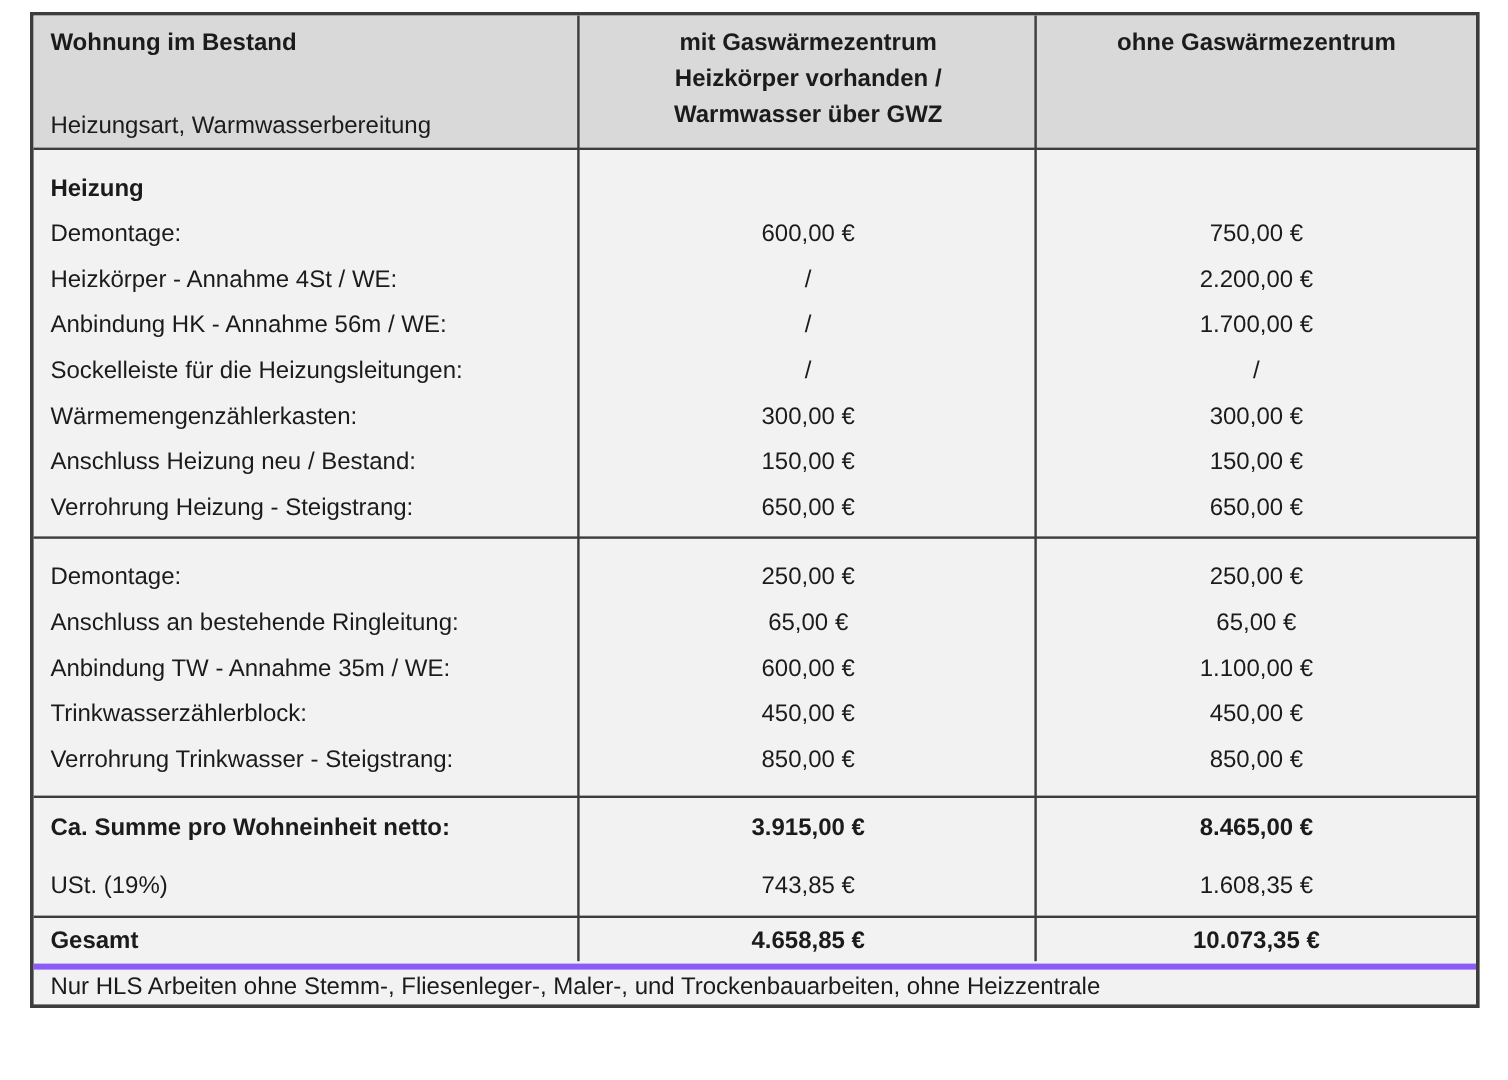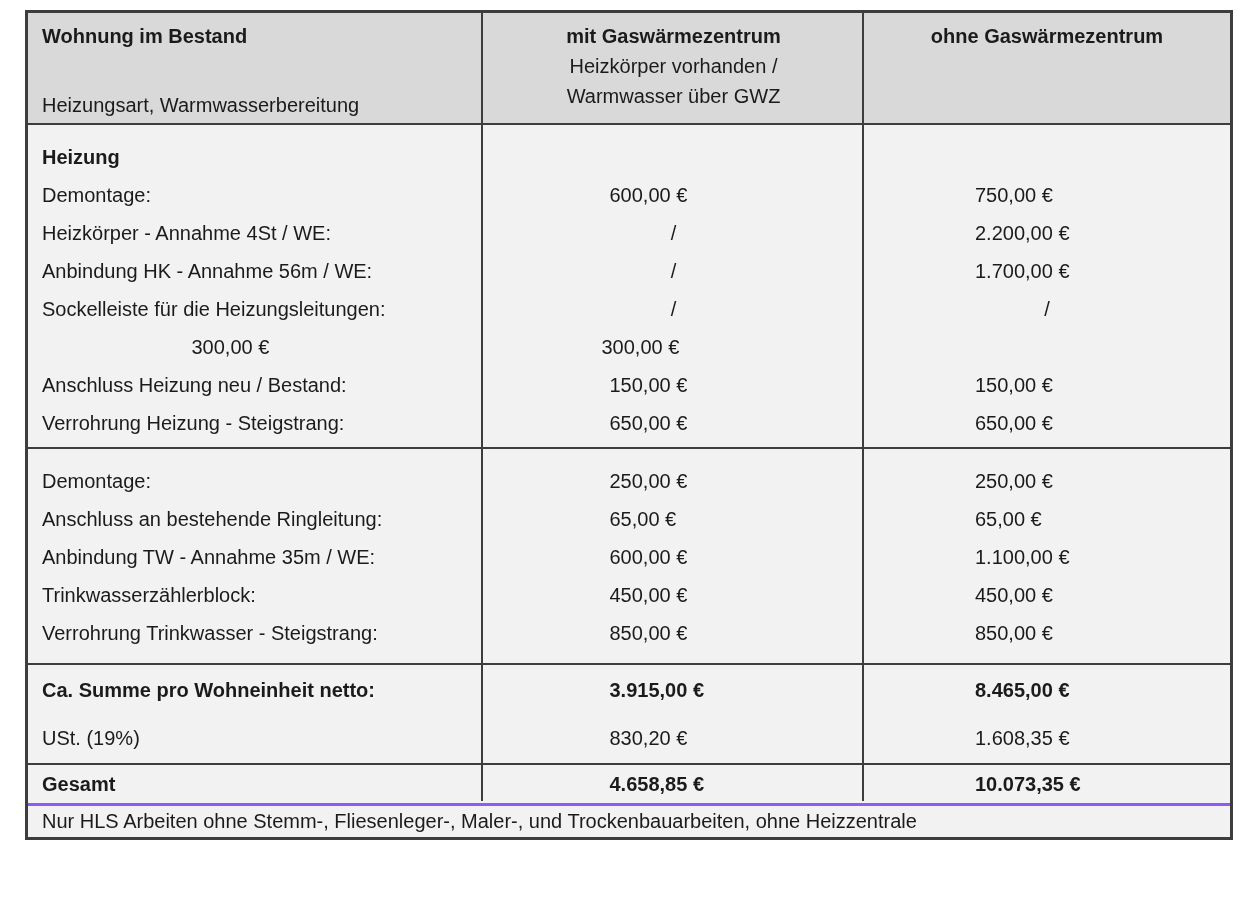--- a/index.html
+++ b/index.html
@@ -13,37 +13,37 @@
     box-sizing:border-box; border:3px solid #3d3d3d; background:#f2f2f2;
   }
   .vline { position:absolute; width:2px; background:#3d3d3d; top:0; bottom:36px; z-index:2; }
   .v1 { left:453px; }
   .v2 { left:834px; }
   .grid { display:grid; grid-template-columns:455px 381px 366px; }
   .header { background:#d9d9d9; height:110px; }
   .hc { display:flex; flex-direction:column; justify-content:space-between; box-sizing:border-box; }
   .hc1 { padding:12px 10px 14px 14px; text-align:left;gap:46px; }
   .hcc { padding:12px 4px 20px; text-align:center; }
-  .sub div { line-height:30px; }
+  .sub div { line-height:30px;font-weight:bold; }
   .b { font-weight:bold; }
   .sec { border-top:2px solid #3d3d3d; }
   .sec-heizung { padding:13px 0 5px; }
   .sec-sanitaer { padding:13px 0 11px; }
   .sec-summary { padding:1px 0; }
   .row { height:38px; align-items:center; }
   .rs { height:48px; }
   .rg { height:38px; }
   .label { padding-left:14px; box-sizing:border-box; }
   .vcell { text-align:center; }
-  .num { display:inline-block; text-align:left; }
+  .num { display:inline-block; text-align:center; }
   .c2 .num { width:128px; }
   .c3 .num { width:144px; }
   .num.slash { text-align:center; }
   .footnote {
-    border-top:3px solid #8b5cf6; height:34px;
+    border-top:5px solid #8b5cf6; height:34px;
     display:flex; align-items:center; padding-left:14px; box-sizing:border-box;
   }
 </style>
 </head>
 <body>
 
 <div class="table">
   <div class="vline v1"></div>
   <div class="vline v2"></div>
 
@@ -84,20 +84,21 @@
       <div class="label">Anbindung HK - Annahme 56m / WE:</div>
       <div class="vcell c2"><span class="num slash">/</span></div>
       <div class="vcell c3"><span class="num">1.700,00 €</span></div>
     </div>
     <div class="grid row">
       <div class="label">Sockelleiste für die Heizungsleitungen:</div>
       <div class="vcell c2"><span class="num slash">/</span></div>
       <div class="vcell c3"><span class="num slash">/</span></div>
     </div>
     <div class="grid row">
+      <div class="label">Wärmemengenzählerkasten:</div>
       <div class="vcell c2"><span class="num">300,00 €</span></div>
       <div class="vcell c3"><span class="num">300,00 €</span></div>
     </div>
     <div class="grid row">
       <div class="label">Anschluss Heizung neu / Bestand:</div>
       <div class="vcell c2"><span class="num">150,00 €</span></div>
       <div class="vcell c3"><span class="num">150,00 €</span></div>
     </div>
     <div class="grid row">
       <div class="label">Verrohrung Heizung - Steigstrang:</div>
@@ -135,21 +136,21 @@
   </div>
 
   <div class="sec sec-summary">
     <div class="grid row rs">
       <div class="label b">Ca. Summe pro Wohneinheit netto:</div>
       <div class="vcell c2 b"><span class="num">3.915,00 €</span></div>
       <div class="vcell c3 b"><span class="num">8.465,00 €</span></div>
     </div>
     <div class="grid row rs">
       <div class="label">USt. (19%)</div>
-      <div class="vcell c2"><span class="num">830,20 €</span></div>
+      <div class="vcell c2"><span class="num">743,85 €</span></div>
       <div class="vcell c3"><span class="num">1.608,35 €</span></div>
     </div>
   </div>
 
   <div class="sec sec-gesamt">
     <div class="grid row rg">
       <div class="label b">Gesamt</div>
       <div class="vcell c2 b"><span class="num">4.658,85 €</span></div>
       <div class="vcell c3 b"><span class="num">10.073,35 €</span></div>
     </div>

